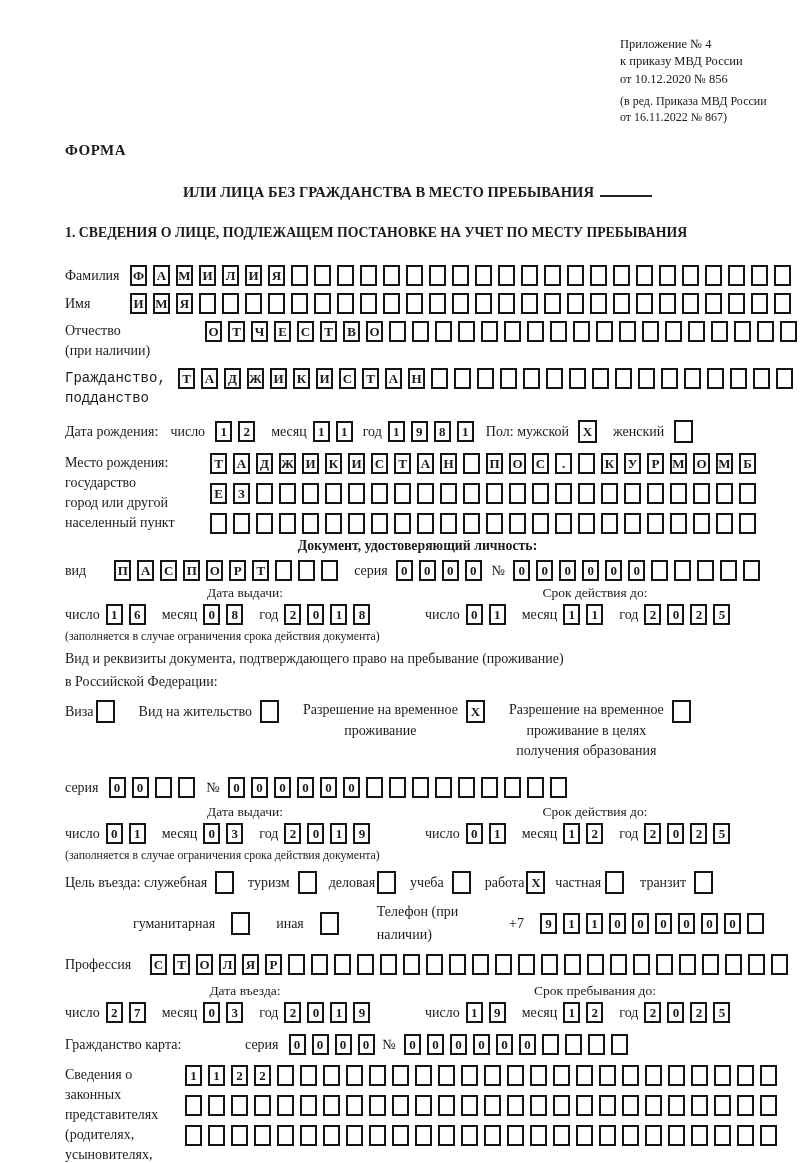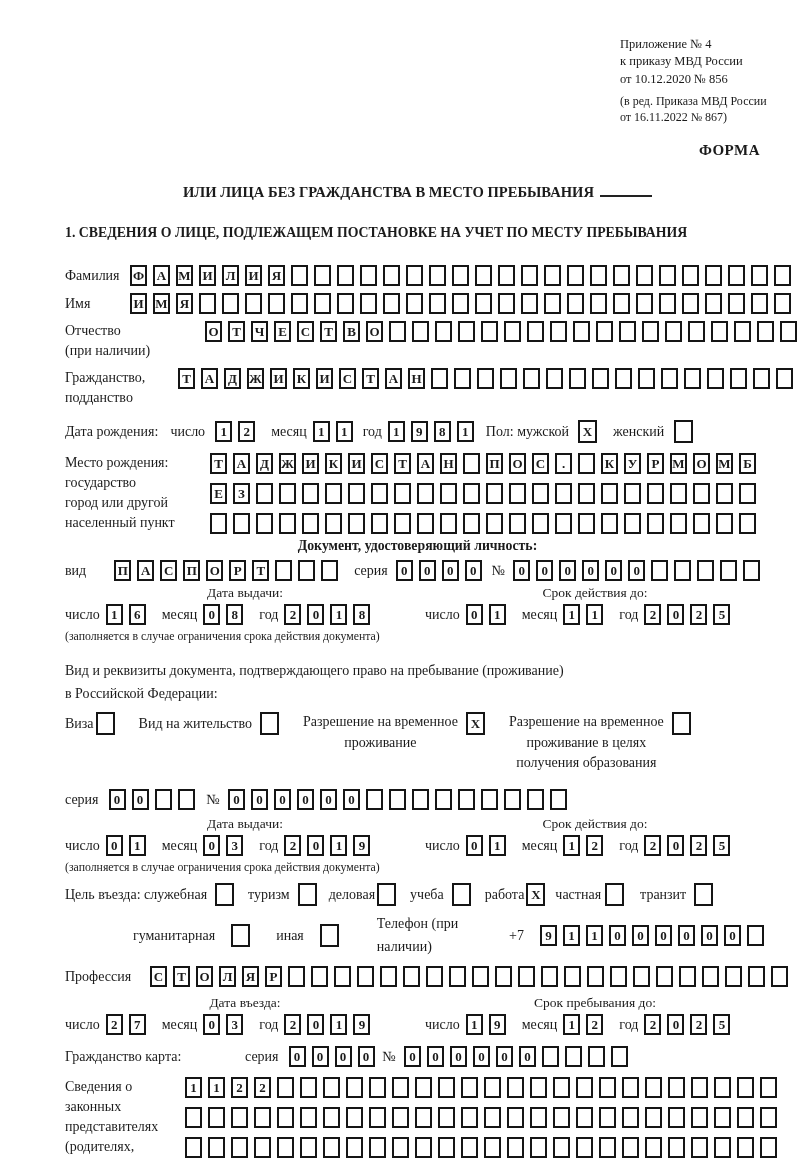--- a/index.html
+++ b/index.html
@@ -7,21 +7,21 @@
     width:800px;height:1163px;overflow:hidden;
     font-family:"Liberation Serif",serif;color:#1b1b1b;
     font-size:14px;
   }
   .page{padding:36px 30px 0 65px;box-sizing:border-box;width:800px;height:1163px;position:relative;}
 
   
   .apx{margin-left:555px;width:180px;font-size:12.5px;line-height:1.38;}
   .apx .l{white-space:nowrap;}
   .apx2{margin-top:5px;font-size:12px;}
-  .forma{font-weight:bold;font-size:15px;text-align:right;margin:16px 10px 0 0;letter-spacing:.5px;}
+  .forma{font-weight:bold;font-size:15px;margin:16px 10px 0 0;letter-spacing:.5px;}
 
   .title{margin-top:22px;text-align:center;font-weight:bold;font-size:14.6px;line-height:1.55;}
   .title .uline{display:inline-block;width:52px;border-bottom:2px solid #222;height:12px;margin-left:6px;}
   .sect{margin-top:20px;font-weight:bold;font-size:13.8px;text-align:left;}
 
   
   .cells{display:flex;flex-wrap:nowrap;}
   .cell{
     box-sizing:border-box;flex:0 0 auto;
     width:17px;height:21px;margin-right:6px;
@@ -178,21 +178,21 @@
         <span class="cell"></span>
         <span class="cell"></span>
         <span class="cell"></span>
         <span class="cell"></span>
         <span class="cell"></span>
         <span class="cell"></span>
       </span>
   </div>
 
   <div class="row">
-    <div class="lab2" style="width:113px;flex:0 0 auto;">
+    <div class="lab2" style="width:113px;flex:0 0 auto;font-family:Liberation Mono, monospace;">
       <div>Гражданство,</div>
       <div>подданство</div>
     </div>
     <span class="cells">
         <span class="cell">Т</span>
         <span class="cell">А</span>
         <span class="cell">Д</span>
         <span class="cell">Ж</span>
         <span class="cell">И</span>
         <span class="cell">К</span>
@@ -418,21 +418,21 @@
             <span class="cell">2</span>
             <span class="cell">0</span>
             <span class="cell">2</span>
             <span class="cell">5</span>
           </span>
       </div>
     </div>
   </div>
   <div class="note">(заполняется в случае ограничения срока действия документа)</div>
 
-  <div class="plain" style="margin-top:16px;">Вид и реквизиты документа, подтверждающего право на пребывание (проживание)</div>
+  <div class="plain" style="margin-top:4px;">Вид и реквизиты документа, подтверждающего право на пребывание (проживание)</div>
   <div class="plain" style="margin-top:2px;">в Российской Федерации:</div>
 
   <div class="cbrow" style="margin-top:8px;">
     <span class="t" style="margin-right:2px;">Виза</span>
     <span class="cells cb">
         <span class="cell"></span>
       </span>
     <span class="t">Вид на жительство</span>
     <span class="cells cb">
         <span class="cell"></span>

